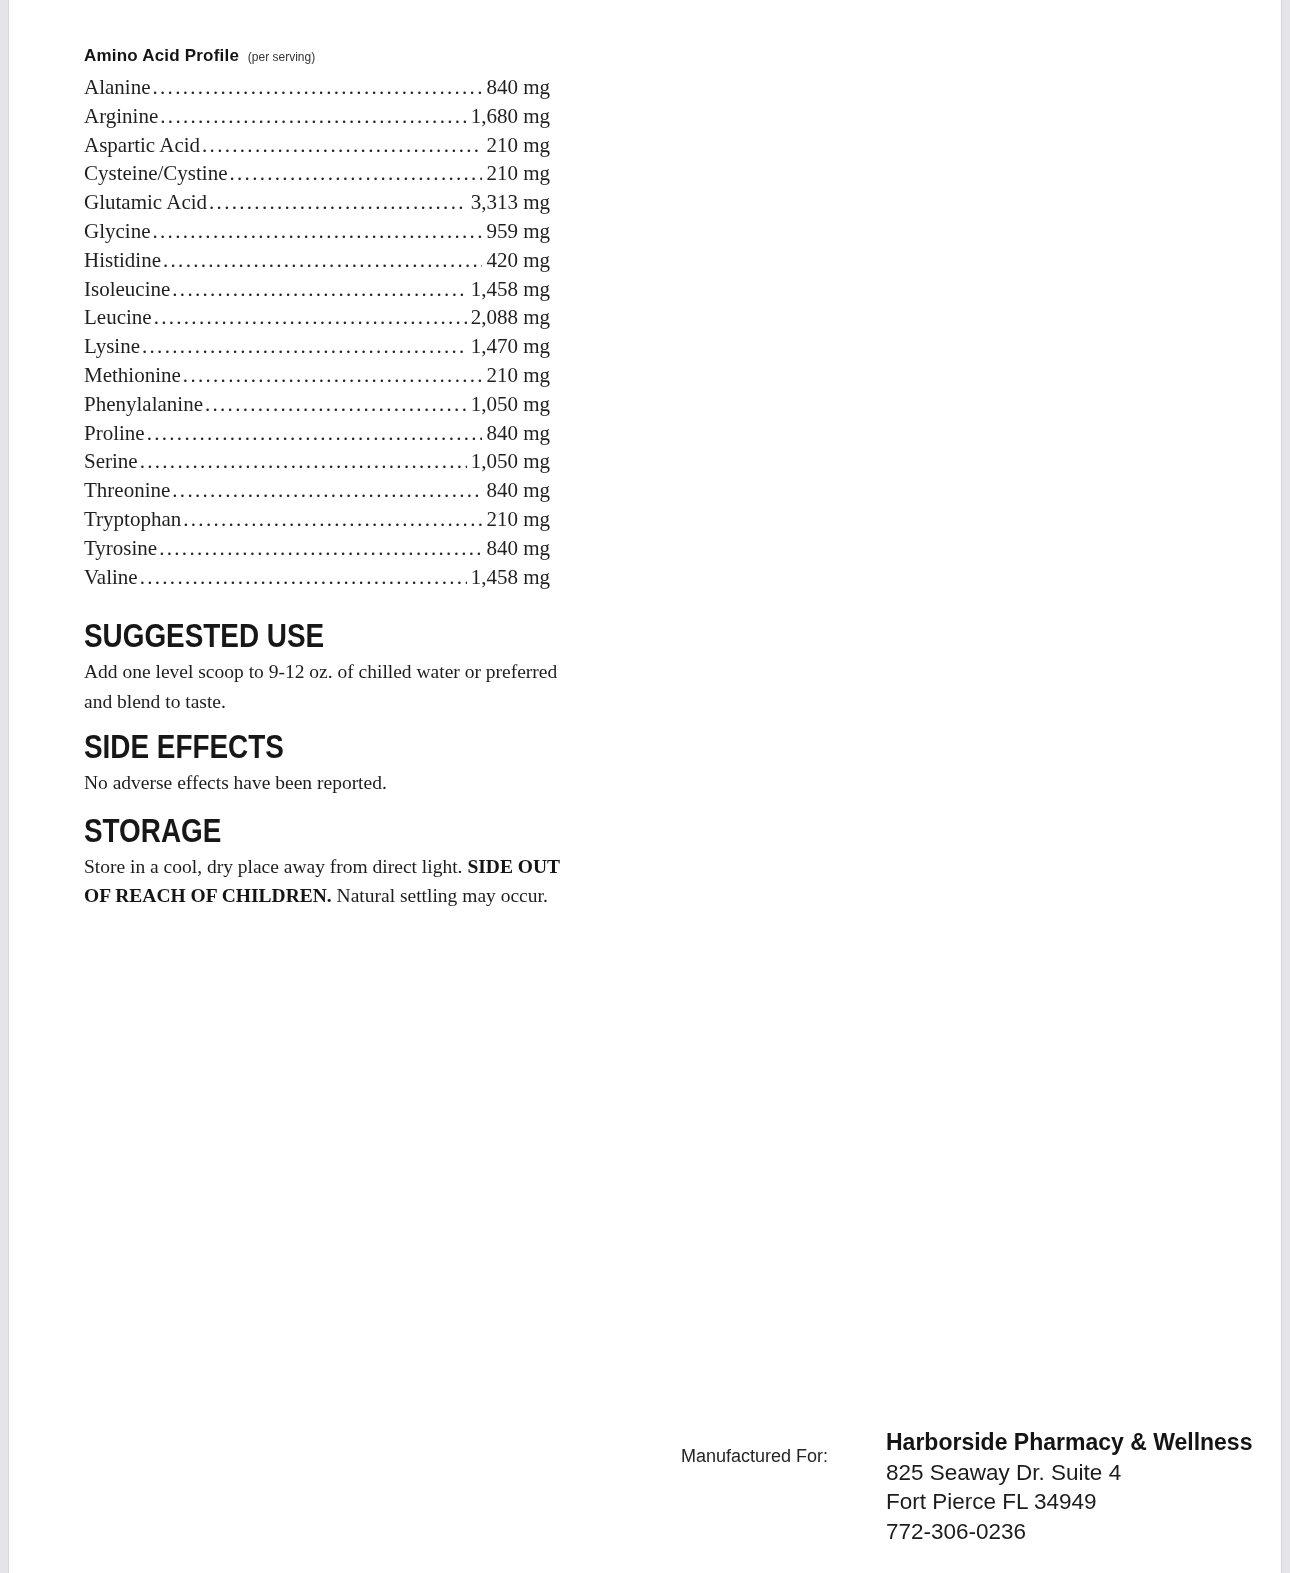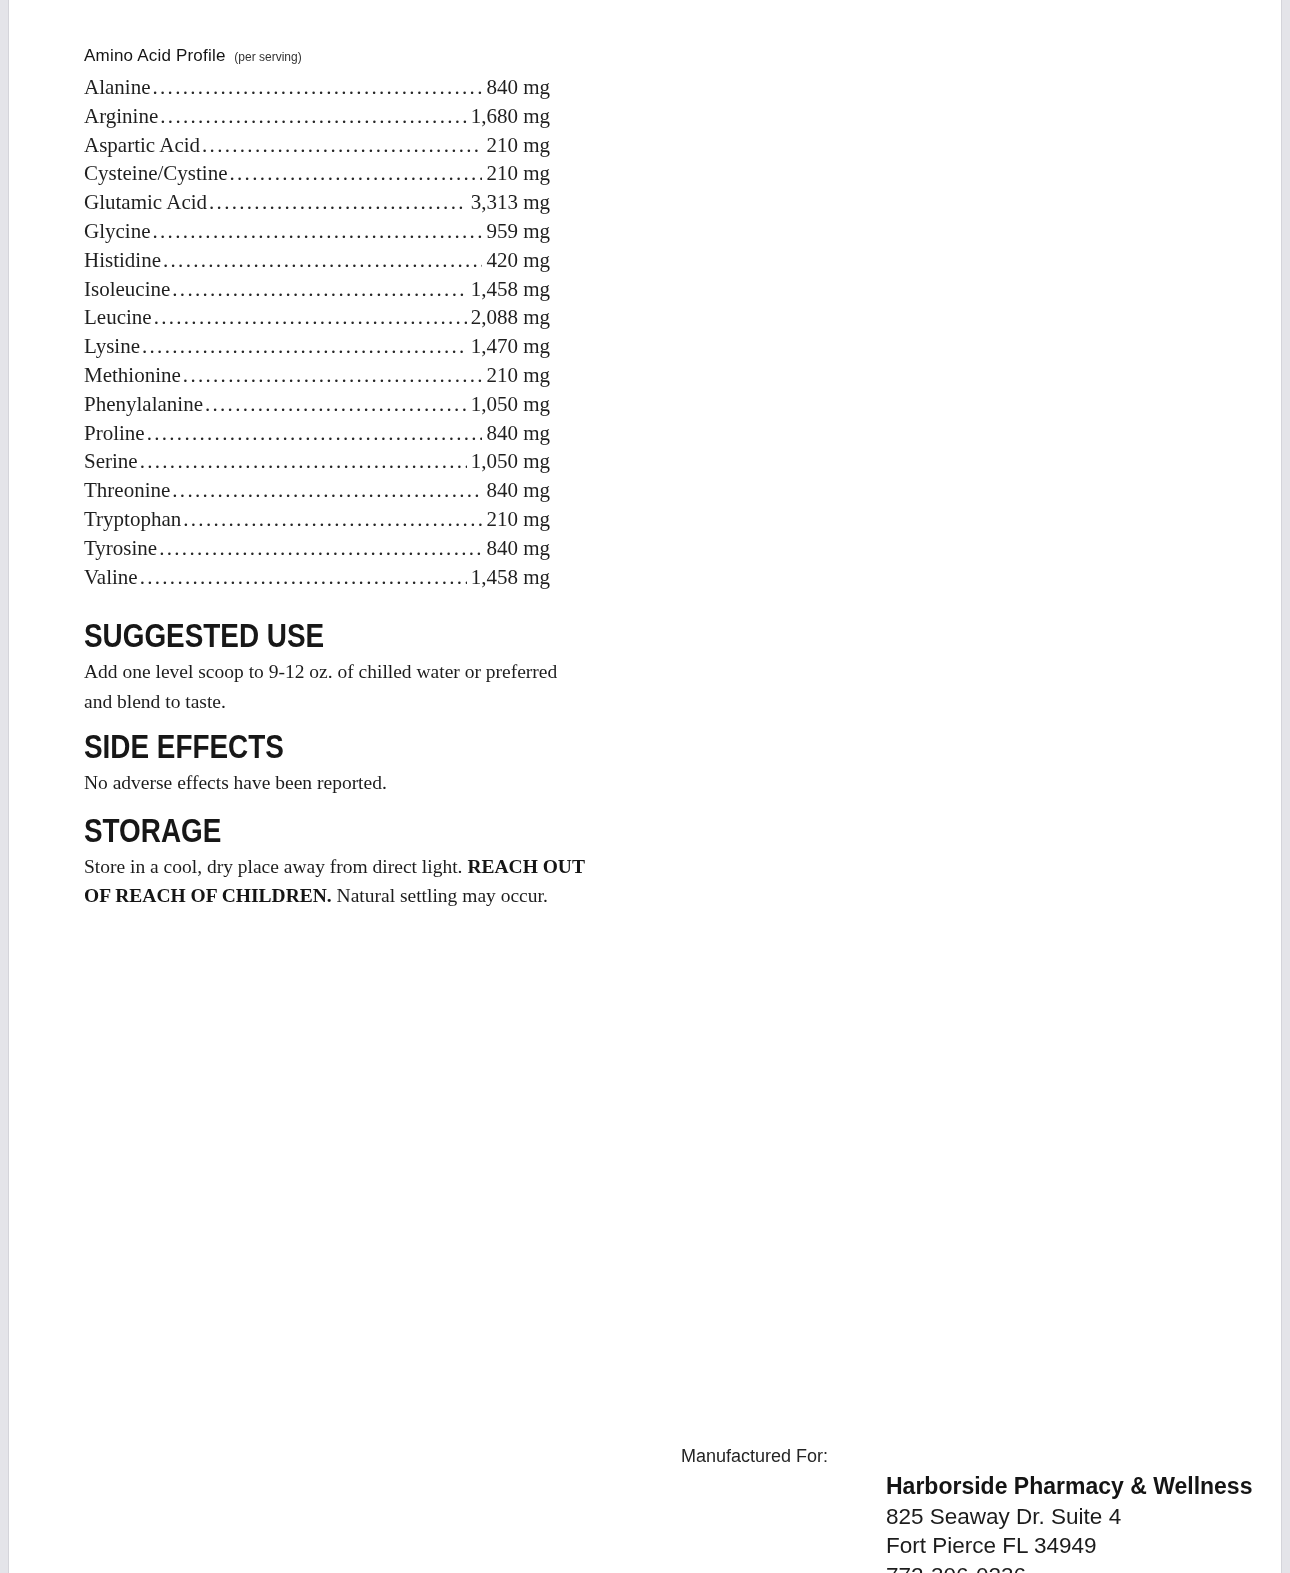--- a/index.html
+++ b/index.html
@@ -17,21 +17,21 @@
   }
   .edge.left  { left:0;  border-right:1px solid #d4d4da; }
   .edge.right { right:0; border-left:1px solid #d4d4da; }
 
   
   .amino {
     position:absolute; left:84px; top:45px; width:466px;
     color:#1d1d1d;
   }
   .amino-title { font-size:17px; line-height:22px; white-space:nowrap; }
-  .t-bold { font-weight:400; color:#141414; letter-spacing:.2px; }
+  .t-bold { font-weight:700; color:#141414; letter-spacing:.2px; }
   .t-reg  { font-weight:400; color:#333; font-size:12px; margin-left:4px; }
   #amino-rows { margin-top:7px; }
   .ar {
     display:flex; align-items:flex-start;
     height:28.8px;
     font-family:"Liberation Serif", serif;
     font-size:21px; color:#1f1f1f;
     white-space:nowrap;
   }
   .nm { flex:none; }
@@ -75,21 +75,21 @@
   }
   .mfg-label {
     position:absolute; left:681px; top:1446px;
     font-size:18px; color:#242424;
   }
   .company {
     position:absolute; left:886px; top:1428px;
     font-size:22.5px; line-height:29.5px; color:#1c1c1c;
     white-space:nowrap;
   }
-  .company-name { font-weight:700; font-size:23px; color:#141414;margin-top:44px; }
+  .company-name { font-weight:700; font-size:23px; color:#141414; }
 </style>
 </head>
 <body>
 
 <div class="canvas">
   <div class="edge left"></div>
   <div class="edge right"></div>
 
   <section class="amino">
     <div class="amino-title">
@@ -197,21 +197,21 @@
       <div>and blend to taste.</div>
     </div>
 
     <h2 class="gap1">SIDE EFFECTS</h2>
     <div class="para">
       <div>No adverse effects have been reported.</div>
     </div>
 
     <h2 class="gap2">STORAGE</h2>
     <div class="para">
-      <div><span>Store in a cool, dry place away from direct light. </span><b>REACH OUT</b></div>
+      <div><span>Store in a cool, dry place away from direct light. </span><b>SIDE OUT</b></div>
       <div><b>OF REACH OF CHILDREN.</b><span> Natural settling may occur.</span></div>
     </div>
   </section>
 
 
   <div class="mfg-label">Manufactured For:</div>
 
   <div class="company">
     <div class="company-name">Harborside Pharmacy &amp; Wellness</div>
     <div>825 Seaway Dr. Suite 4</div>

